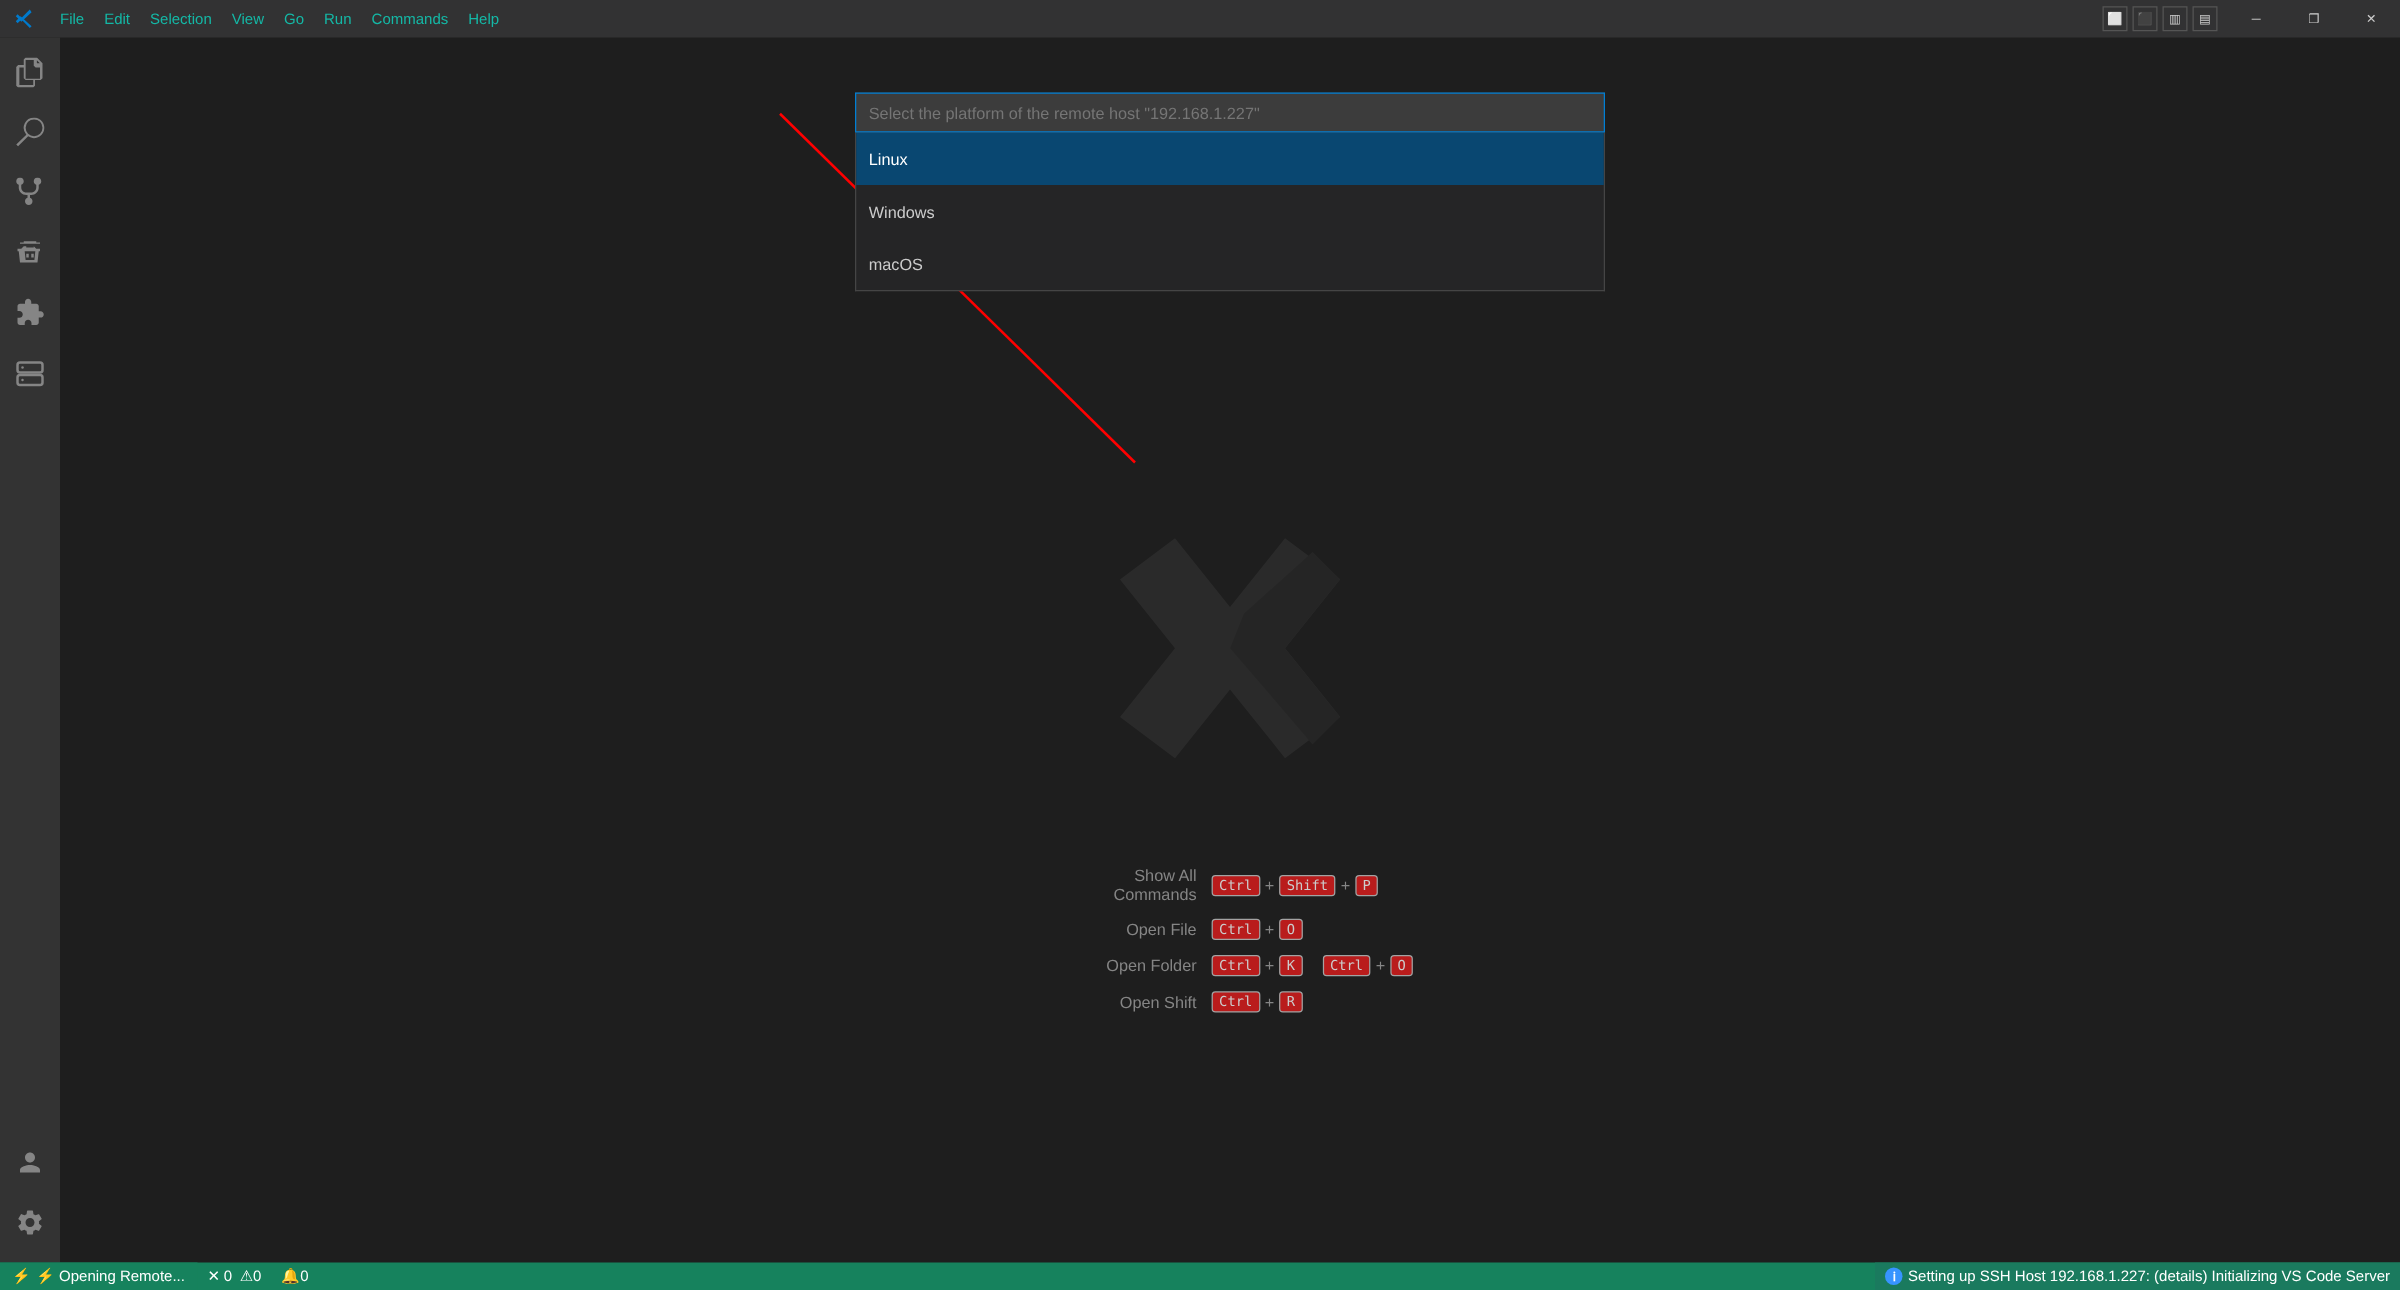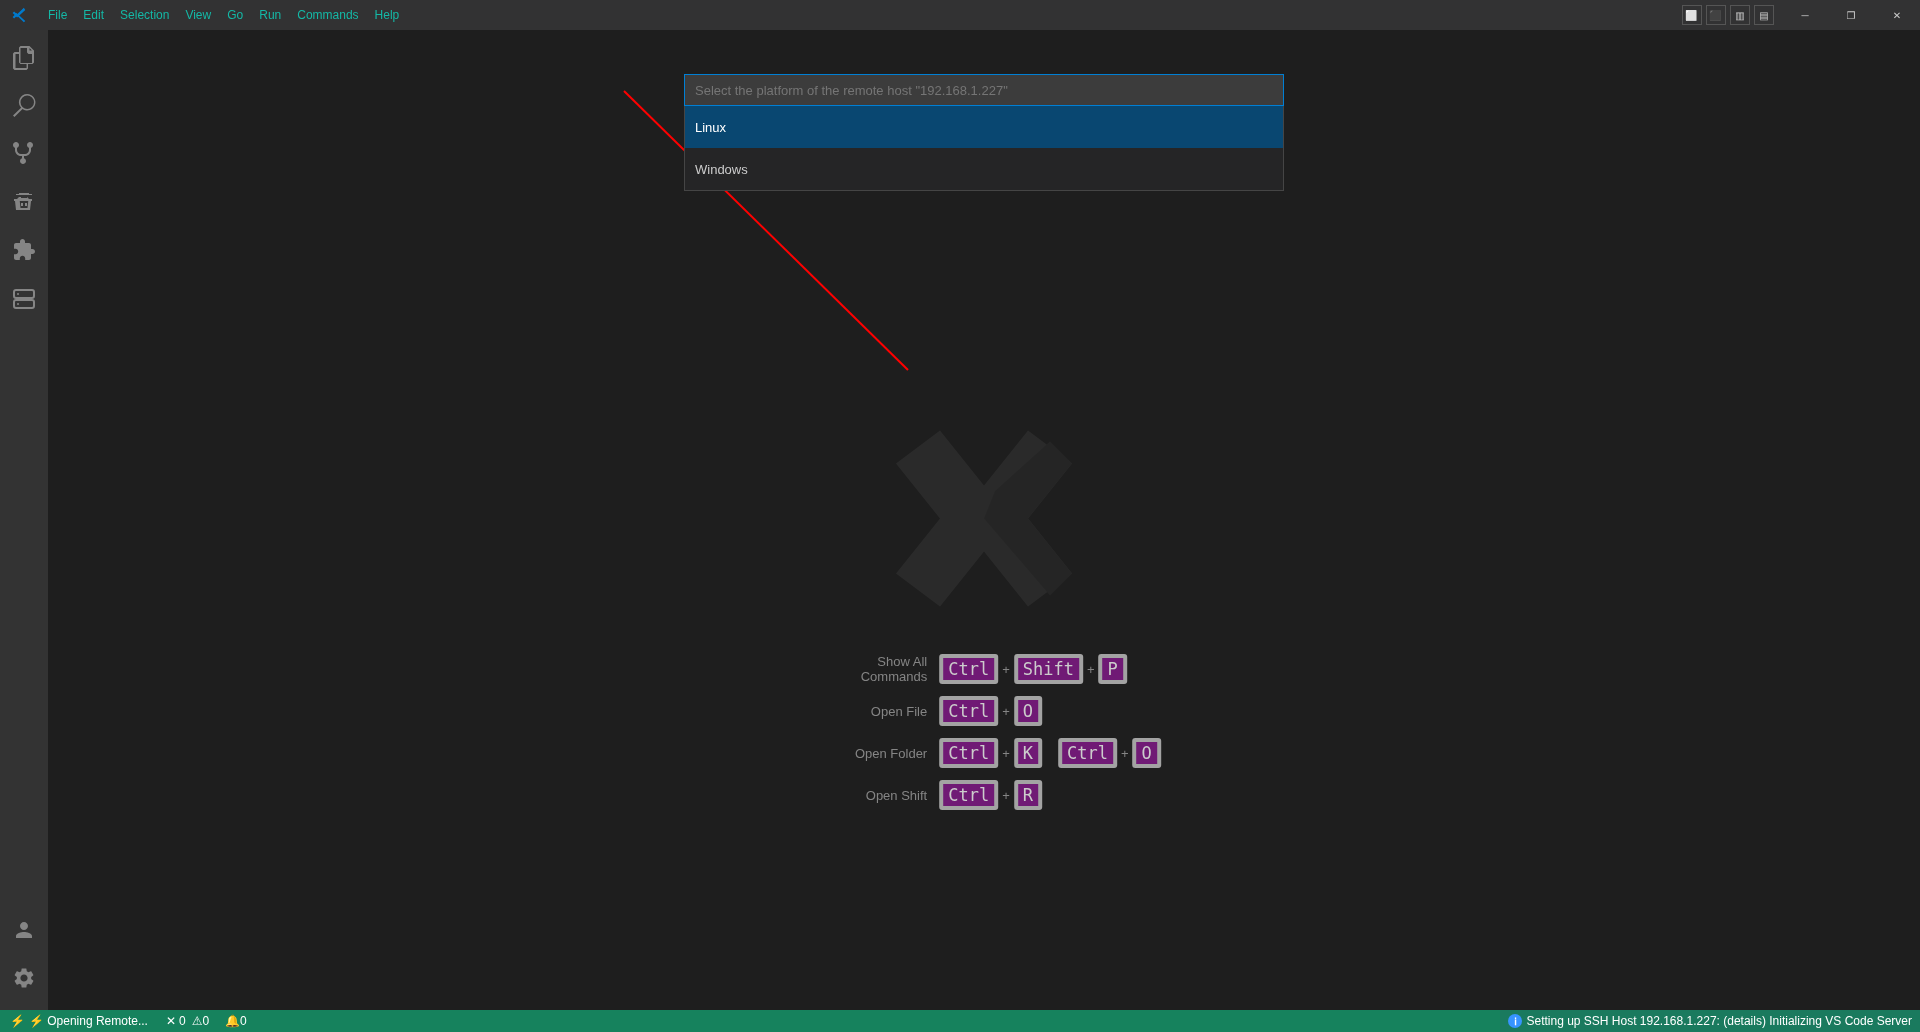--- a/index.html
+++ b/index.html
@@ -144,25 +144,25 @@
       display: flex;
       align-items: center;
       gap: 12px;
     }
     .welcome-command-label {
       text-align: right;
       min-width: 120px;
       color: #858585;
     }
     .kbd {
-      background: #701a75;
-      border: 4px solid #a3a3a3;
+      background: #b91c1c;
+      border: 1px solid #a3a3a3;
       border-radius: 3px;
       padding: 1px 5px;
-      font-size: 17px;
+      font-size: 11px;
       color: #cccccc;
       font-family: monospace;
     }
 
     
     .red-line {
       position: absolute;
       top: 0;
       left: 0;
       width: 100%;
@@ -413,20 +413,21 @@
 
     <svg class="red-line" viewBox="0 0 1872 980">
       <line x1="576" y1="61" x2="860" y2="340" stroke="red" stroke-width="2"></line>
     </svg>
 
     <div class="command-palette">
       <input type="text" class="command-palette-input" value="" placeholder="Select the platform of the remote host &quot;192.168.1.227&quot;" style="">
       <div class="command-palette-dropdown">
         <div class="dropdown-item selected">Linux</div>
         <div class="dropdown-item">Windows</div>
+        <div class="dropdown-item">macOS</div>
       </div>
     </div>
   </div>
 </div>
 
 <div class="statusbar">
   <div class="statusbar-left">
     <div class="statusbar-item statusbar-remote">
       <span style="margin-right:4px;">⚡</span>
       <span>⚡ Opening Remote...</span>

